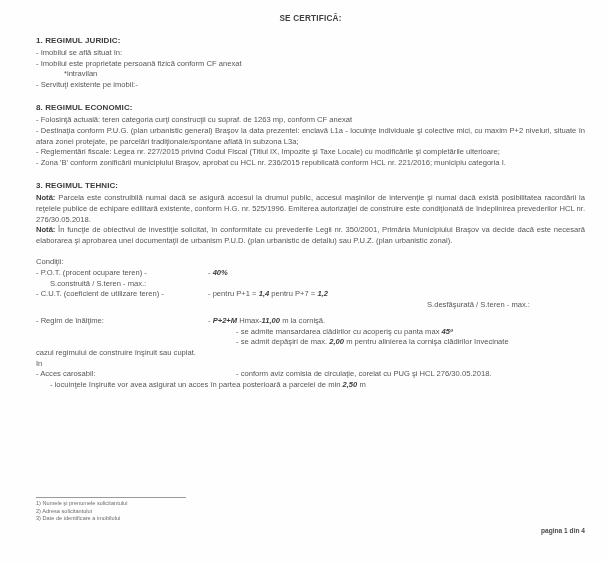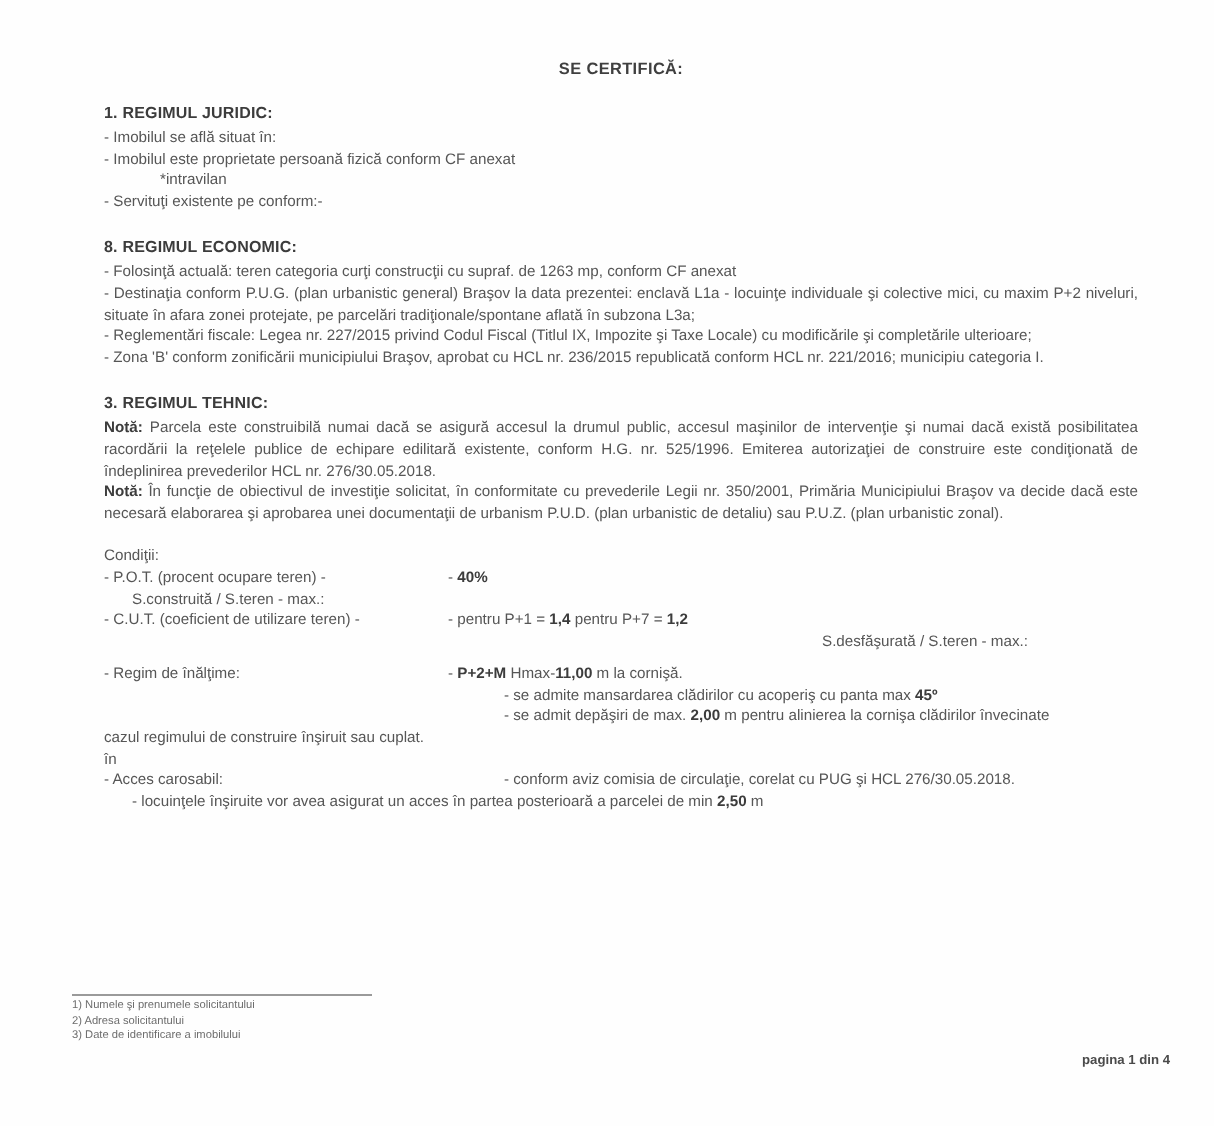--- a/index.html
+++ b/index.html
@@ -15,21 +15,21 @@
     font-family: "Liberation Sans", sans-serif;
     color: #4a4a4a;
     -webkit-font-smoothing: antialiased;
   }
   .page {
     position: relative;
     width: 607px;
     height: 563px;
     background: #fefefe;
     box-sizing: border-box;
-    padding: 16px;
+    padding: 0;
   }
   .doc-title {
     text-align: center;
     font-size: 8.2px;
     font-weight: bold;
     color: #3f3f3f;
     letter-spacing: 0.2px;
     padding-top: 14px;
     padding-left: 14px;
   }
@@ -47,21 +47,21 @@
   .ln {
     font-size: 7.6px;
     line-height: 10.6px;
     color: #565656;
     margin: 0;
     text-align: justify;
   }
   .ln.indent1 { padding-left: 28px; }
   .ln.just { text-align: justify; text-justify: inter-word; }
   .nota-lbl { font-weight: bold; color: #3c3c3c; }
-  .b { font-weight: bold; color: #3c3c3c; }
+  .b { font-weight: bold; color: #3c3c3c; font-style: italic; }
   .gap-sm { height: 6px; }
   .gap-md { height: 11px; }
 
   
   .cond-wrap { margin-top: 0; }
   .cond-row {
     display: flex;
     align-items: flex-start;
     font-size: 7.6px;
     line-height: 10.6px;
@@ -116,21 +116,21 @@
 <div class="page">
 
   <div class="doc-title">SE CERTIFICĂ:</div>
 
   <div class="body-block">
 
     <div class="sec-head">1. REGIMUL JURIDIC:</div>
     <p class="ln">- Imobilul se află situat în:</p>
     <p class="ln">- Imobilul este proprietate persoană fizică conform CF anexat</p>
     <p class="ln indent1">*intravilan</p>
-    <p class="ln">- Servituţi existente pe conform:-</p>
+    <p class="ln">- Servituţi existente pe imobil:-</p>
 
     <div class="sec-head">8. REGIMUL ECONOMIC:</div>
     <p class="ln just">- Folosinţă actuală: teren categoria curţi construcţii cu supraf. de 1263 mp, conform CF anexat</p>
     <p class="ln just">- Destinaţia conform P.U.G. (plan urbanistic general) Braşov la data prezentei: enclavă L1a - locuinţe individuale şi colective mici, cu maxim P+2 niveluri, situate în afara zonei protejate, pe parcelări tradiţionale/spontane aflată în subzona L3a;</p>
     <p class="ln just">- Reglementări fiscale: Legea nr. 227/2015 privind Codul Fiscal (Titlul IX, Impozite şi Taxe Locale) cu modificările şi completările ulterioare;</p>
     <p class="ln just">- Zona 'B' conform zonificării municipiului Braşov, aprobat cu HCL nr. 236/2015 republicată conform HCL nr. 221/2016; municipiu categoria I.</p>
 
     <div class="sec-head">3. REGIMUL TEHNIC:</div>
     <p class="ln just"><span class="nota-lbl">Notă:</span><span> Parcela este construibilă numai dacă se asigură accesul la drumul public, accesul maşinilor de intervenţie şi numai dacă există posibilitatea racordării la reţelele publice de echipare edilitară existente, conform H.G. nr. 525/1996. Emiterea autorizaţiei de construire este condiţionată de îndeplinirea prevederilor HCL nr. 276/30.05.2018.</span></p>
     <p class="ln just"><span class="nota-lbl">Notă:</span><span> În funcţie de obiectivul de investiţie solicitat, în conformitate cu prevederile Legii nr. 350/2001, Primăria Municipiului Braşov va decide dacă este necesară elaborarea şi aprobarea unei documentaţii de urbanism P.U.D. (plan urbanistic de detaliu) sau P.U.Z. (plan urbanistic zonal).</span></p>

